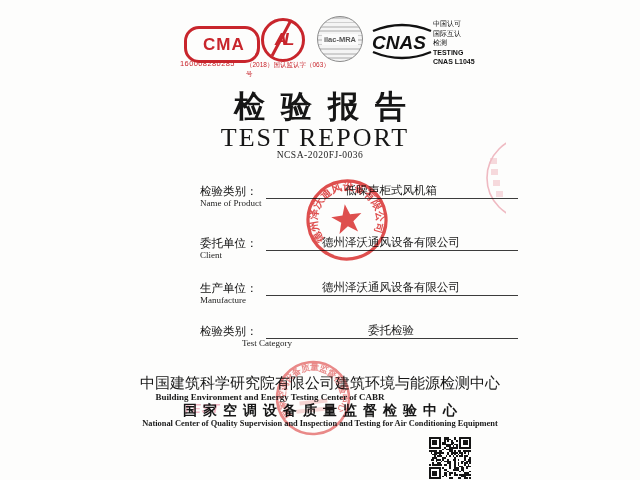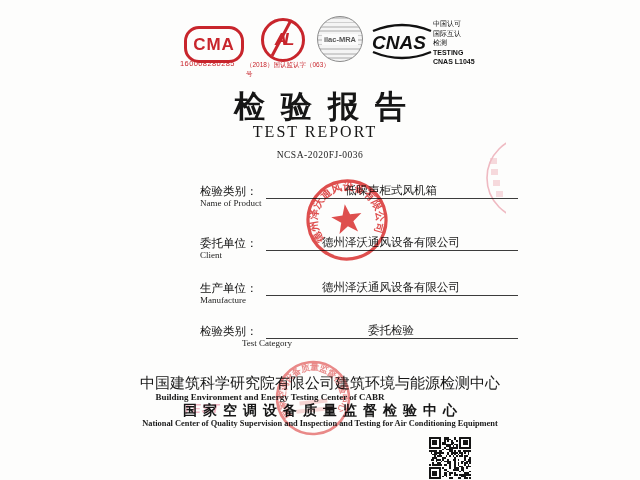--- a/index.html
+++ b/index.html
@@ -3,38 +3,38 @@
 <meta charset="utf-8">
 <style>
   html,body{margin:0;padding:0;background:#ffffff;}
   .page{
     position:relative;width:640px;height:480px;background:#fdfdfc;overflow:hidden;
     font-family:"Liberation Sans",sans-serif;color:#1c1c1c;
   }
   .abs{position:absolute;}
   
   .cma-box{left:184px;top:26px;width:54px;height:31px;border:3px solid #c8252c;border-radius:15px;
-    display:flex;align-items:center;justify-content:center;color:#c8252c;font-weight:bold;font-size:17px;letter-spacing:1px;}
+    display:flex;align-items:center;color:#c8252c;font-weight:bold;font-size:17px;letter-spacing:1px;padding-left:16px;}
   .cma-num{left:180px;top:59px;width:70px;font-size:7.5px;color:#c8252c;letter-spacing:.4px;}
   .cal-circle{left:261px;top:18px;width:38px;height:38px;border:3px solid #c8252c;border-radius:50%;
     display:flex;align-items:center;justify-content:center;color:#c8252c;font-weight:bold;font-style:italic;font-size:17px;letter-spacing:-3px;}
   .cal-slash{left:280px;top:18px;width:2.5px;height:40px;background:#c8252c;transform:rotate(28deg);}
   .cal-cap{left:246px;top:61px;width:90px;font-size:6.5px;color:#c8252c;}
   .ilac-circle{left:317px;top:16px;width:44px;height:44px;border-radius:50%;border:1.5px solid #8a8a8a;
     background:repeating-linear-gradient(#cfcfcf 0 1.5px,#f4f4f4 1.5px 4.5px);
     display:flex;align-items:center;justify-content:center;}
   .ilac-band{background:#fbfbfb;padding:1px 2px;font-size:7.5px;font-weight:bold;color:#555;}
   .cnas-wrap{left:369px;top:22px;width:66px;height:38px;text-align:right;}
   .accred{left:433px;top:19px;font-size:7px;line-height:9.5px;color:#111;}
   .accred .b{font-weight:bold;}
   
   .title-cn{left:0;top:86px;width:640px;text-align:center;font-size:31px;font-weight:bold;color:#161616;}
   .title-cn span{letter-spacing:16px;margin-right:-16px;}
   .title-en{left:0;top:123px;width:628px;text-align:center;font-family:"Liberation Serif",serif;
-    font-size:16px;color:#161616;}
+    font-size:26px;color:#161616;}
   .title-en span{letter-spacing:2px;margin-right:-2px;}
   .report-no{left:0;top:150px;width:640px;text-align:center;font-family:"Liberation Serif",serif;
     font-size:9.5px;color:#222;letter-spacing:.5px;}
   
   .f-label-cn{font-size:11.5px;color:#111;}
   .f-label-en{font-family:"Liberation Serif",serif;font-size:9px;color:#222;}
   .f-line{height:1px;background:#3c3c3c;}
   .f-value{width:250px;text-align:center;font-size:11.5px;color:#1a1a1a;}
   
   .org-cn{left:0;top:374px;width:640px;text-align:center;font-size:15px;font-weight:normal;color:#161616;}

